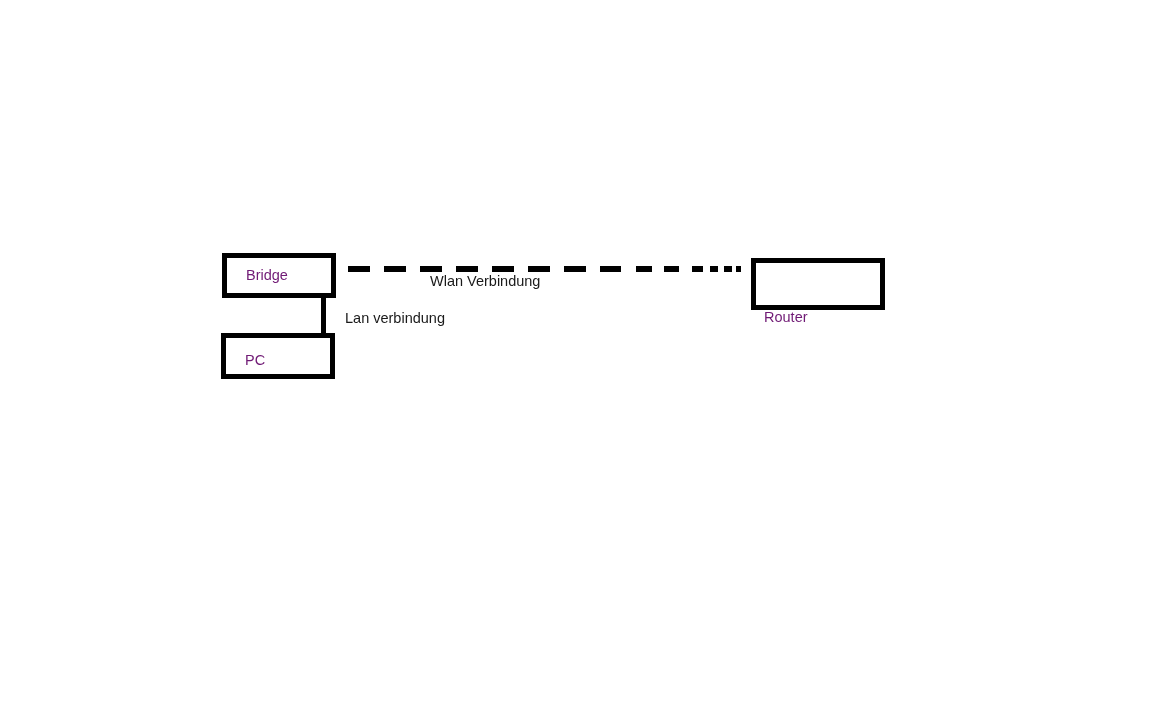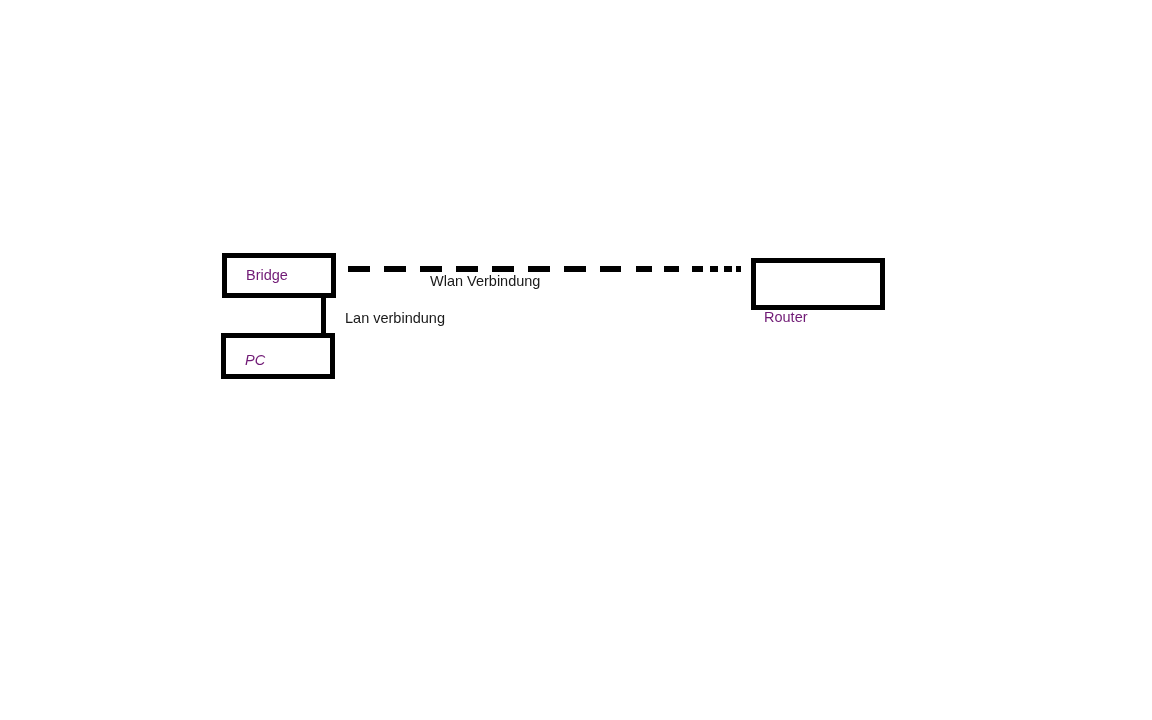--- a/index.html
+++ b/index.html
@@ -57,21 +57,20 @@
   
   #node-pc {
     left: 221px;
     top: 333px;
     width: 114px;
     height: 46px;
   }
   #label-pc {
     left: 245px;
     top: 353px;
-    font-style: italic;
   }
   
   #node-router {
     left: 751px;
     top: 258px;
     width: 134px;
     height: 52px;
   }
   #label-router {
     left: 764px;

